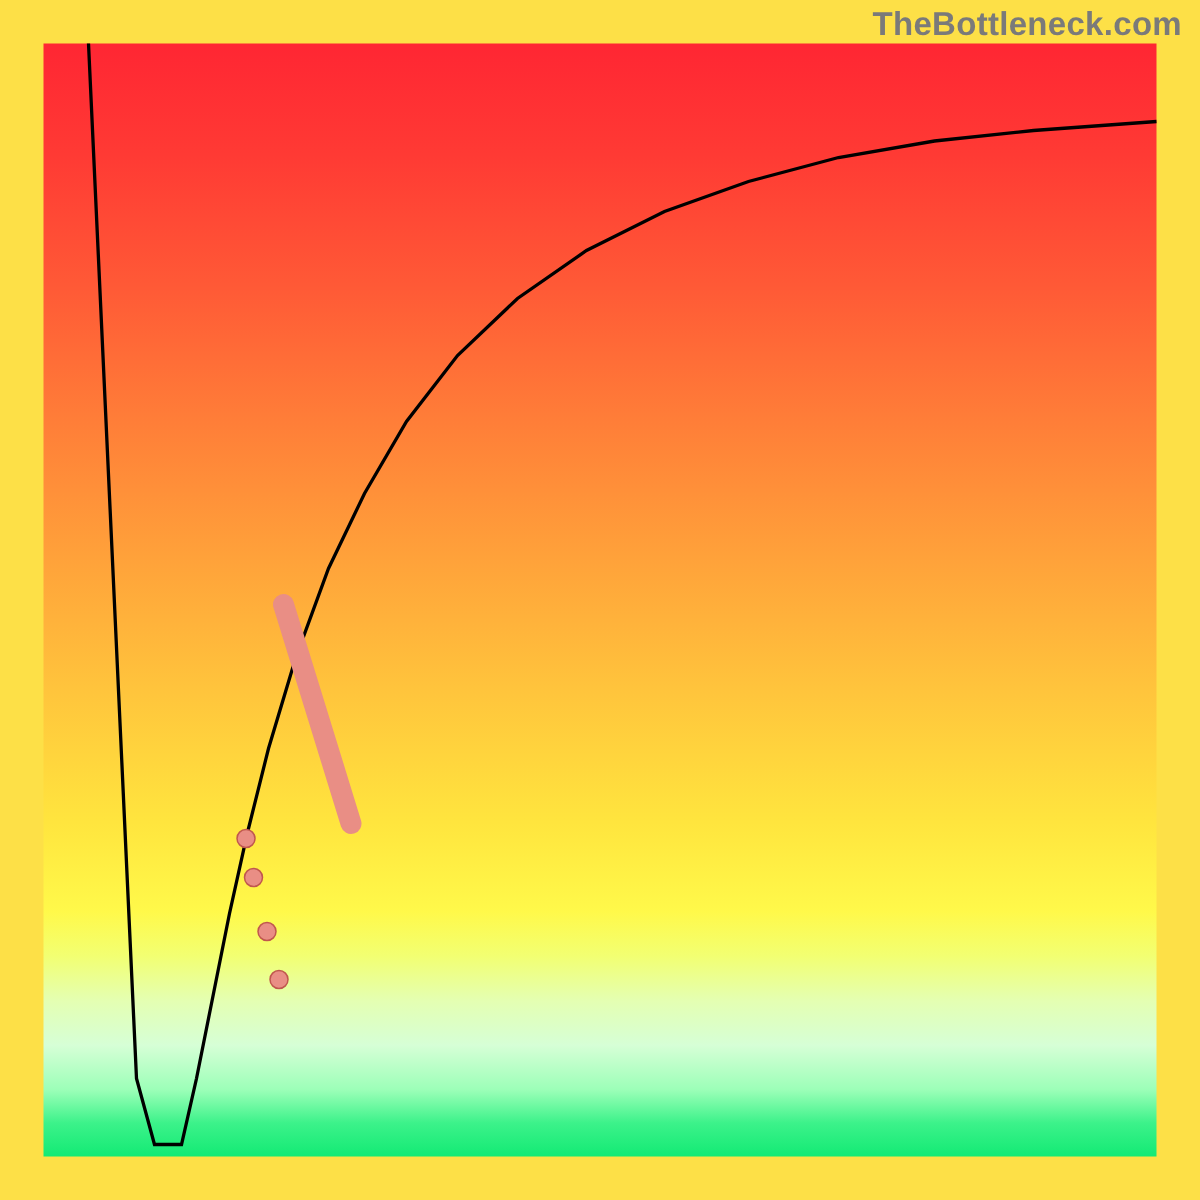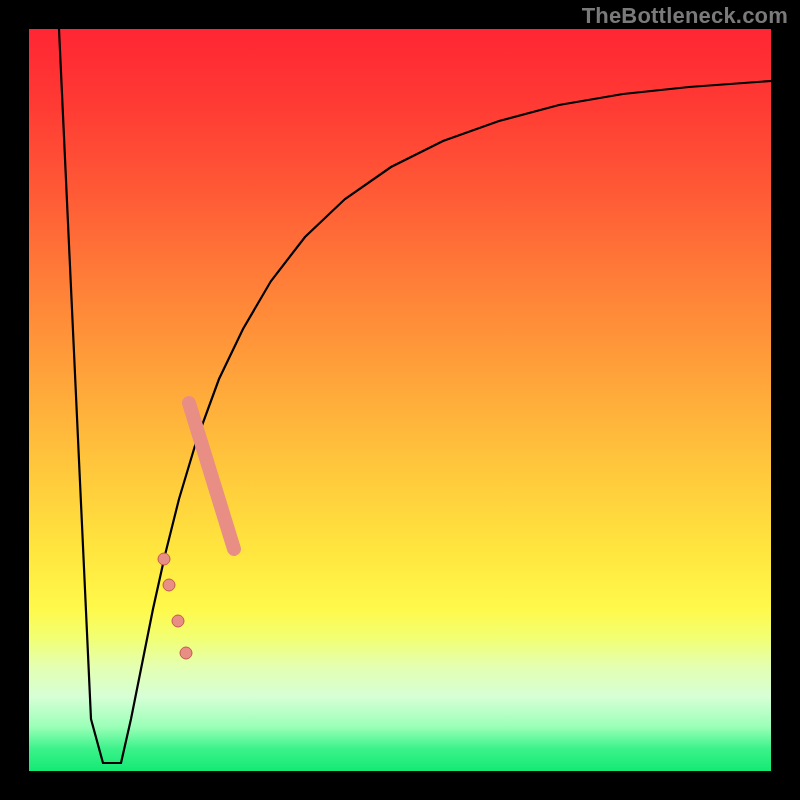--- a/index.html
+++ b/index.html
@@ -7,21 +7,21 @@
     padding: 0;
     width: 800px;
     height: 800px;
     overflow: hidden;
     font-family: Arial, Helvetica, sans-serif;
   }
   .frame {
     position: relative;
     width: 800px;
     height: 800px;
-    background: #000000;
+    background: #fde047;
     text-align: center;
   }
   .plot {
     position: absolute;
     left: 29px;
     top: 29px;
     width: 742px;
     height: 742px;
     background: linear-gradient(to bottom,
       #ff2633 0%,

